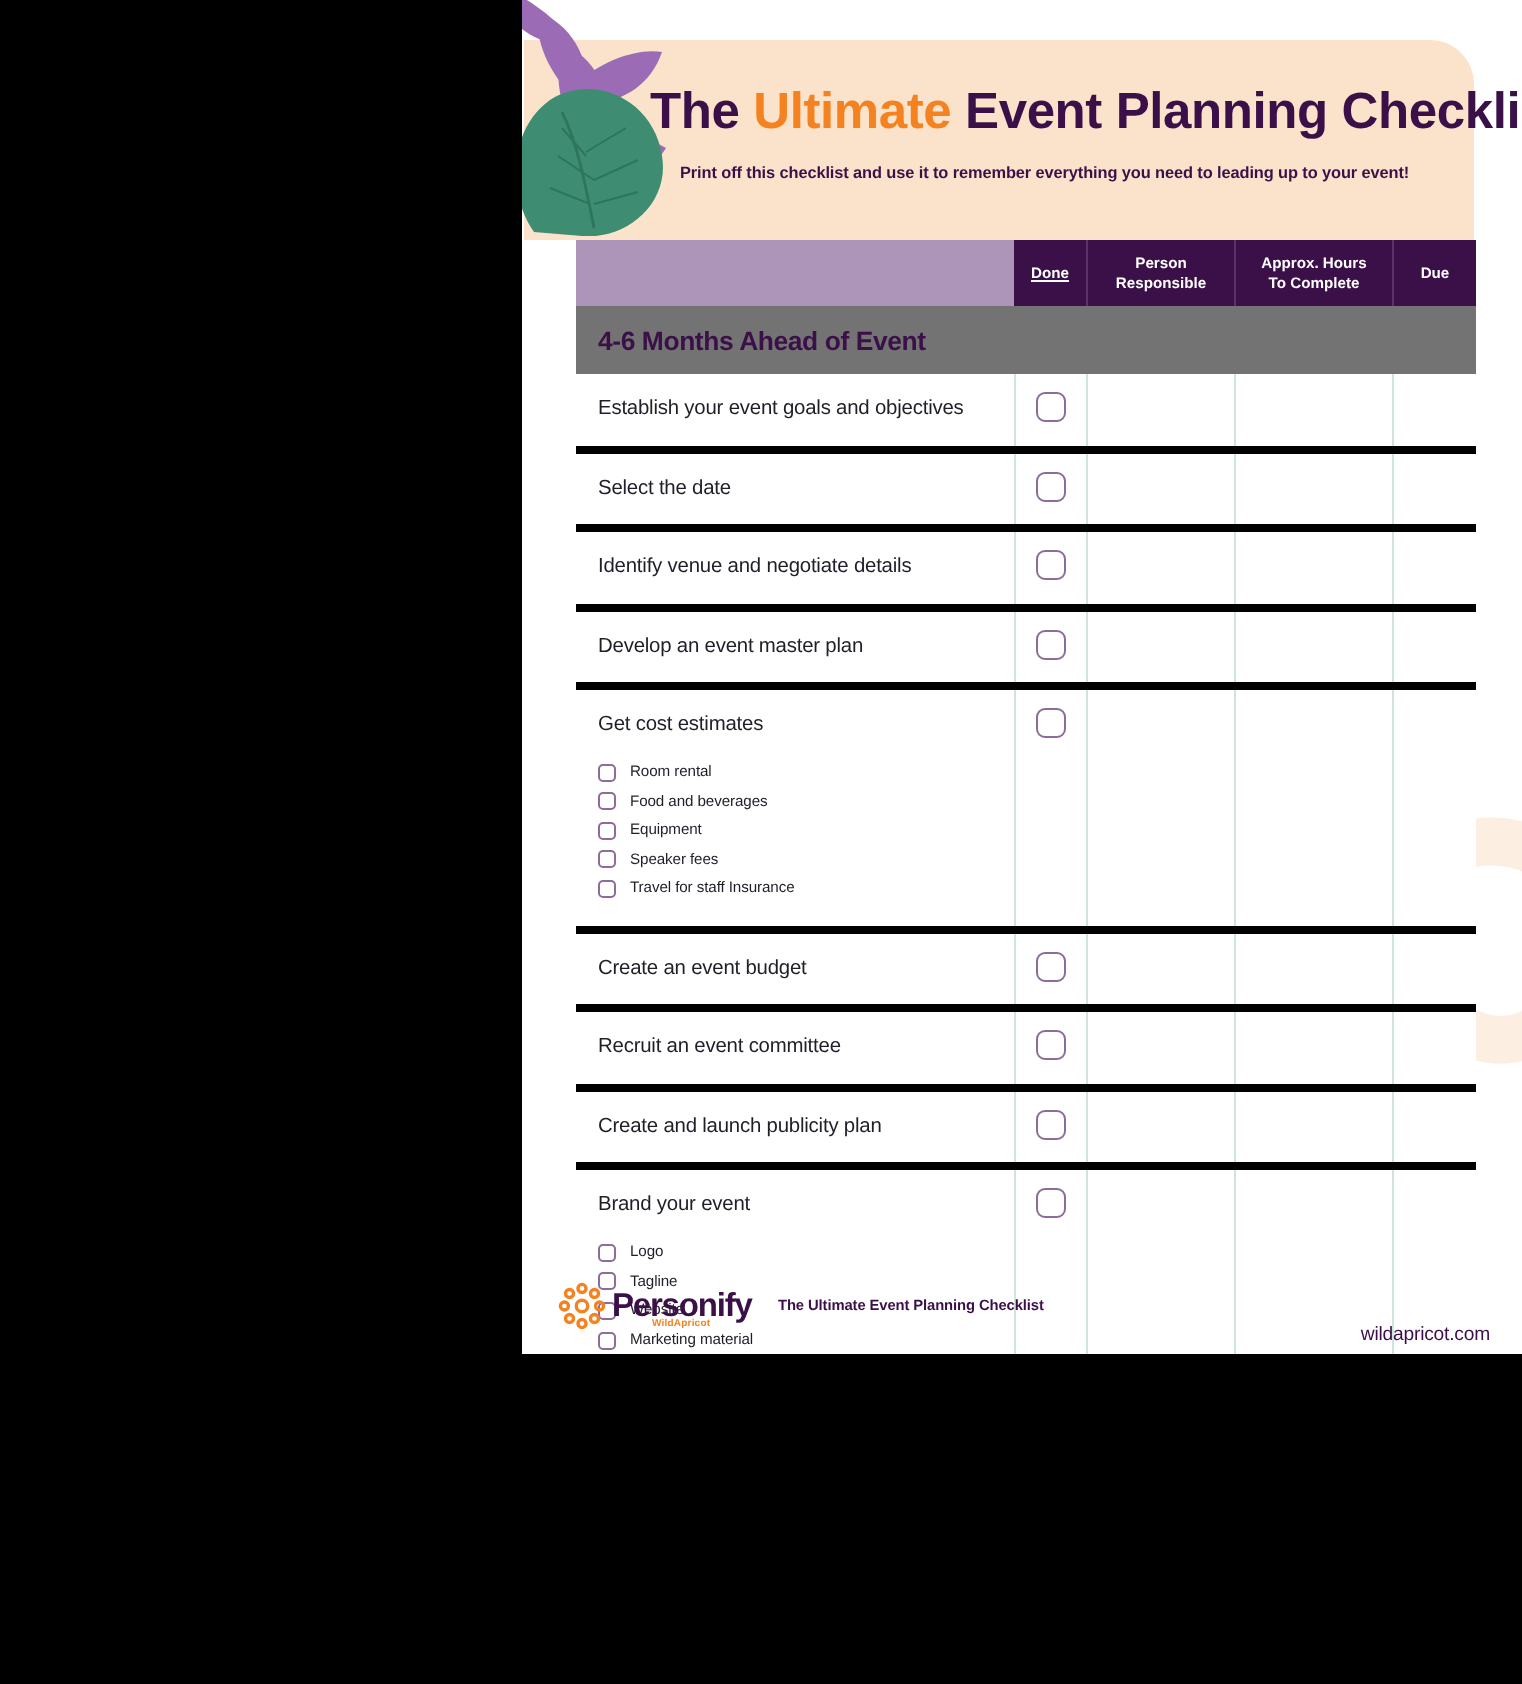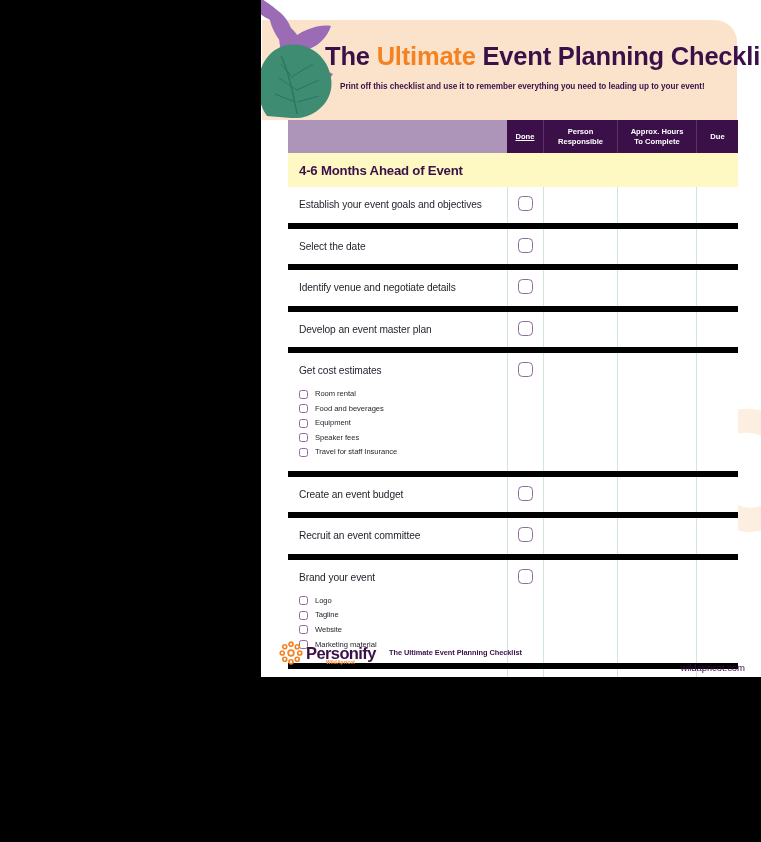--- a/index.html
+++ b/index.html
@@ -91,31 +91,31 @@
     display: flex; align-items: center; justify-content: center;
     text-align: center;
     line-height: 1.25;
     border-left: 1px solid #5A3268;
   }
   .thead .c-done { border-left: none; text-decoration: underline; }
 
   
   .sect {
     height: 34px;
-    background: #fef9c3;
+    background: #737373;
     display: flex; align-items: center;
     padding-left: 11px;
     font-size: 13.2px;
     font-weight: 700;
     color: #3B1049;
     letter-spacing: -.2px;
   }
 
   
-  .brow { border-bottom: 6px solid #000000; }
+  .brow { border-bottom: 4px solid #000000; }
   .brow:last-child { border-bottom: none; }
   .brow > div { border-left: 1px solid #CFE6DE; background: #ffffff; }
   .brow > div.c-task { border-left: none; }
 
   .c-task.cell {
     padding: 11px 10px 11px 11px;
     font-size: 10.2px;
     color: #1F1F29;
     line-height: 1.33;
     letter-spacing: -.1px;
@@ -332,50 +332,50 @@
           </div>
           <div class="c-done cell">
             <span class="cb"></span>
           </div>
           <div class="c-pers cell"></div>
           <div class="c-hours cell"></div>
           <div class="c-due cell"></div>
         </div>
         <div class="trow brow">
           <div class="c-task cell">
+            <div>Create and launch publicity plan</div>
+          </div>
+          <div class="c-done cell">
+            <span class="cb"></span>
+          </div>
+          <div class="c-pers cell"></div>
+          <div class="c-hours cell"></div>
+          <div class="c-due cell"></div>
+        </div>
+        <div class="trow brow">
+          <div class="c-task cell">
             <div>Brand your event</div>
             <div class="subs">
               <div class="subrow">
                 <span class="cb-sm"></span>
                 <span>Logo</span>
               </div>
               <div class="subrow">
                 <span class="cb-sm"></span>
                 <span>Tagline</span>
               </div>
               <div class="subrow">
                 <span class="cb-sm"></span>
                 <span>Website</span>
               </div>
               <div class="subrow">
                 <span class="cb-sm"></span>
                 <span>Marketing material</span>
               </div>
             </div>
-          </div>
-          <div class="c-done cell">
-            <span class="cb"></span>
-          </div>
-          <div class="c-pers cell"></div>
-          <div class="c-hours cell"></div>
-          <div class="c-due cell"></div>
-        </div>
-        <div class="trow brow">
-          <div class="c-task cell">
-            <div>Create and launch publicity plan</div>
           </div>
           <div class="c-done cell">
             <span class="cb"></span>
           </div>
           <div class="c-pers cell"></div>
           <div class="c-hours cell"></div>
           <div class="c-due cell"></div>
         </div>
         <div class="trow brow">
           <div class="c-task cell">

